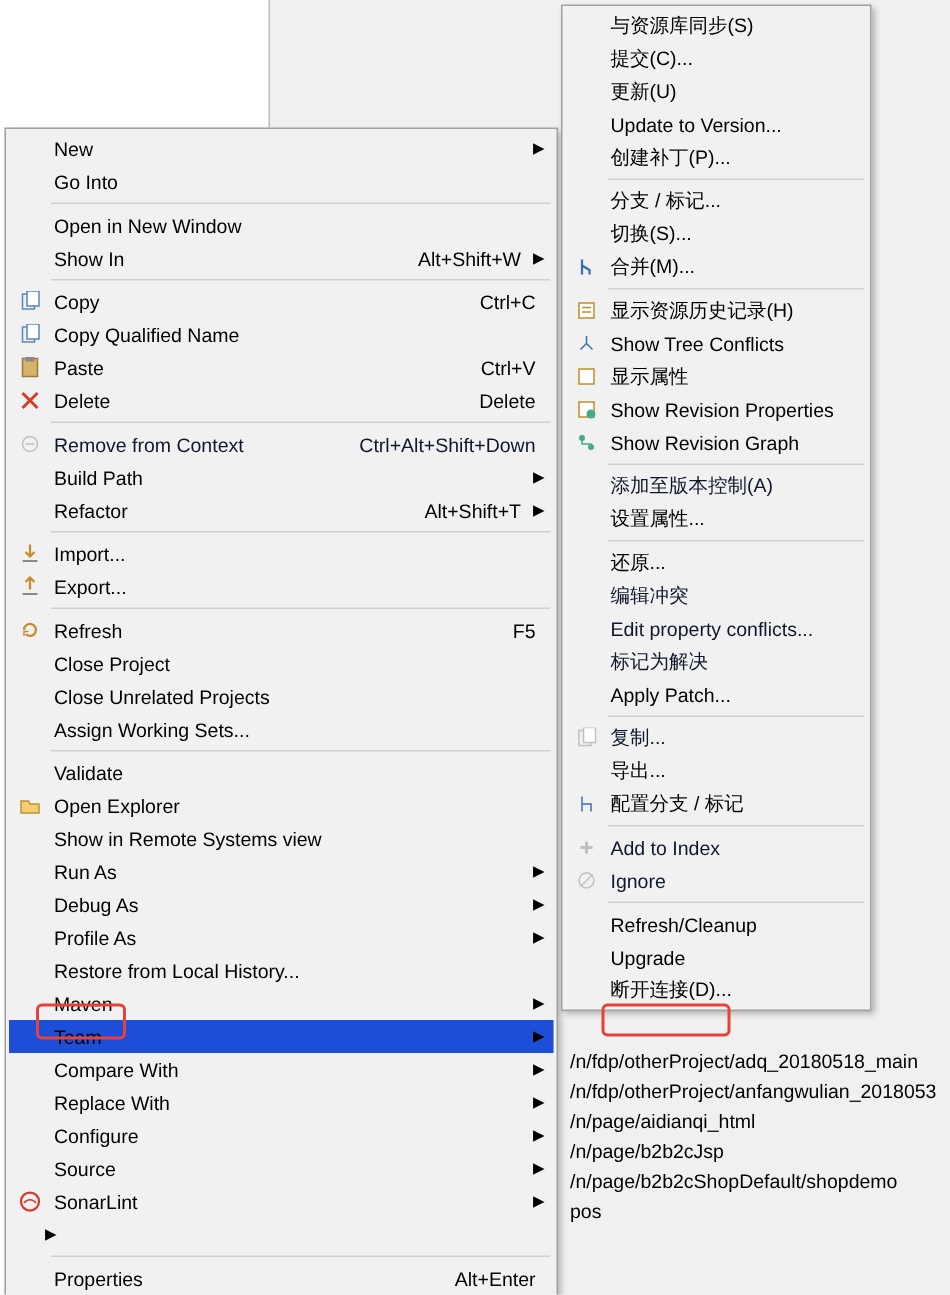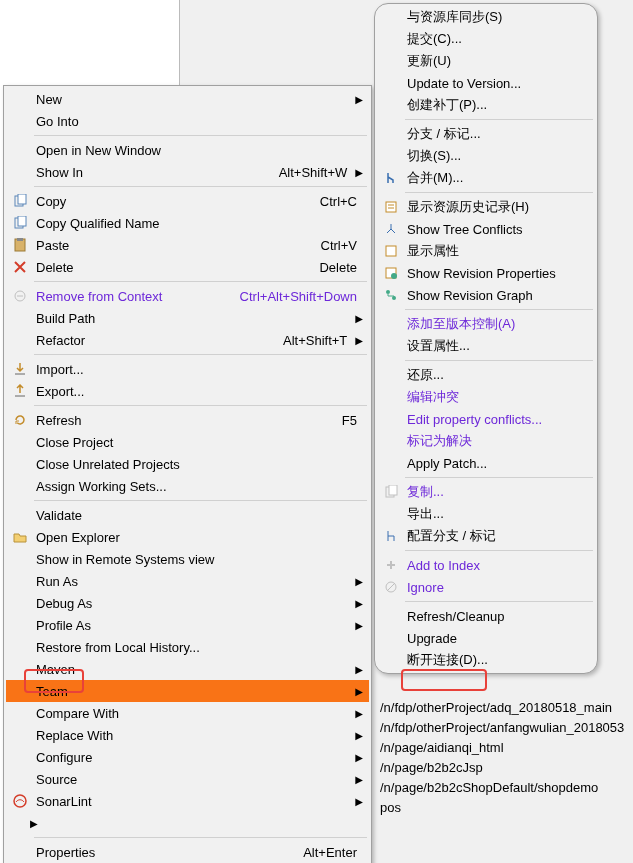--- a/index.html
+++ b/index.html
@@ -2,26 +2,26 @@
 <html><head>
 <meta charset="utf-8">
 <style>
 * { box-sizing: border-box; font-family: "Segoe UI", Tahoma, sans-serif; font-size: 13px; }
 body { margin: 0; padding: 0; background: #f0f0f0; width: 633px; height: 863px; position: relative; overflow: hidden; }
 .bg-panel { position: absolute; left: 0; top: 0; width: 180px; height: 863px; background: #fff; border-right: 1px solid #bbb; }
 .bg-texts { position: absolute; left: 380px; top: 698px; width: 260px; font-size: 12px; color: #000; line-height: 20px; }
 .bg-texts div { white-space: nowrap; overflow: hidden; }
 .menu { position: absolute; background: #f1f1f1; border: 1px solid #a0a0a0; box-shadow: 2px 2px 4px rgba(0,0,0,0.25); padding: 2px; }
 .menu1 { left: 3px; top: 85px; width: 369px; }
-.menu2 { left: 374px; top: 3px; width: 224px; border-radius: 14px; }
+.menu2 { left: 374px; top: 3px; width: 207px; }
 .row { display: flex; align-items: center; height: 22px; padding: 0 4px; position: relative; }
-.selected { background: #f97316; }
+.selected { background: #1d4ed8; }
 .icon { width: 20px; display: flex; justify-content: center; align-items: center; font-size: 12px; }
 .label { flex: 1; padding-left: 6px; color: #000; }
-.disabled .label, .disabled .shortcut { color: #6d28d9; }
+.disabled .label, .disabled .shortcut { color: #0f172a; }
 .shortcut { color: #000; padding-right: 8px; text-align: center; }
 .sub { color: #000; padding-right: 2px; font-size: 10px; }
 .sep { height: 1px; margin: 3px 2px 3px 28px; background: #d0d0d0; }
 .highlight-box { position: absolute; border: 2px solid #e8413a; border-radius: 4px; pointer-events: none; }
 .hb1 { left: 24px; top: 669px; width: 60px; height: 24px; }
 .hb2 { left: 401px; top: 669px; width: 86px; height: 22px; }
 svg { display: block; }
 </style>
 </head>
 <body>

